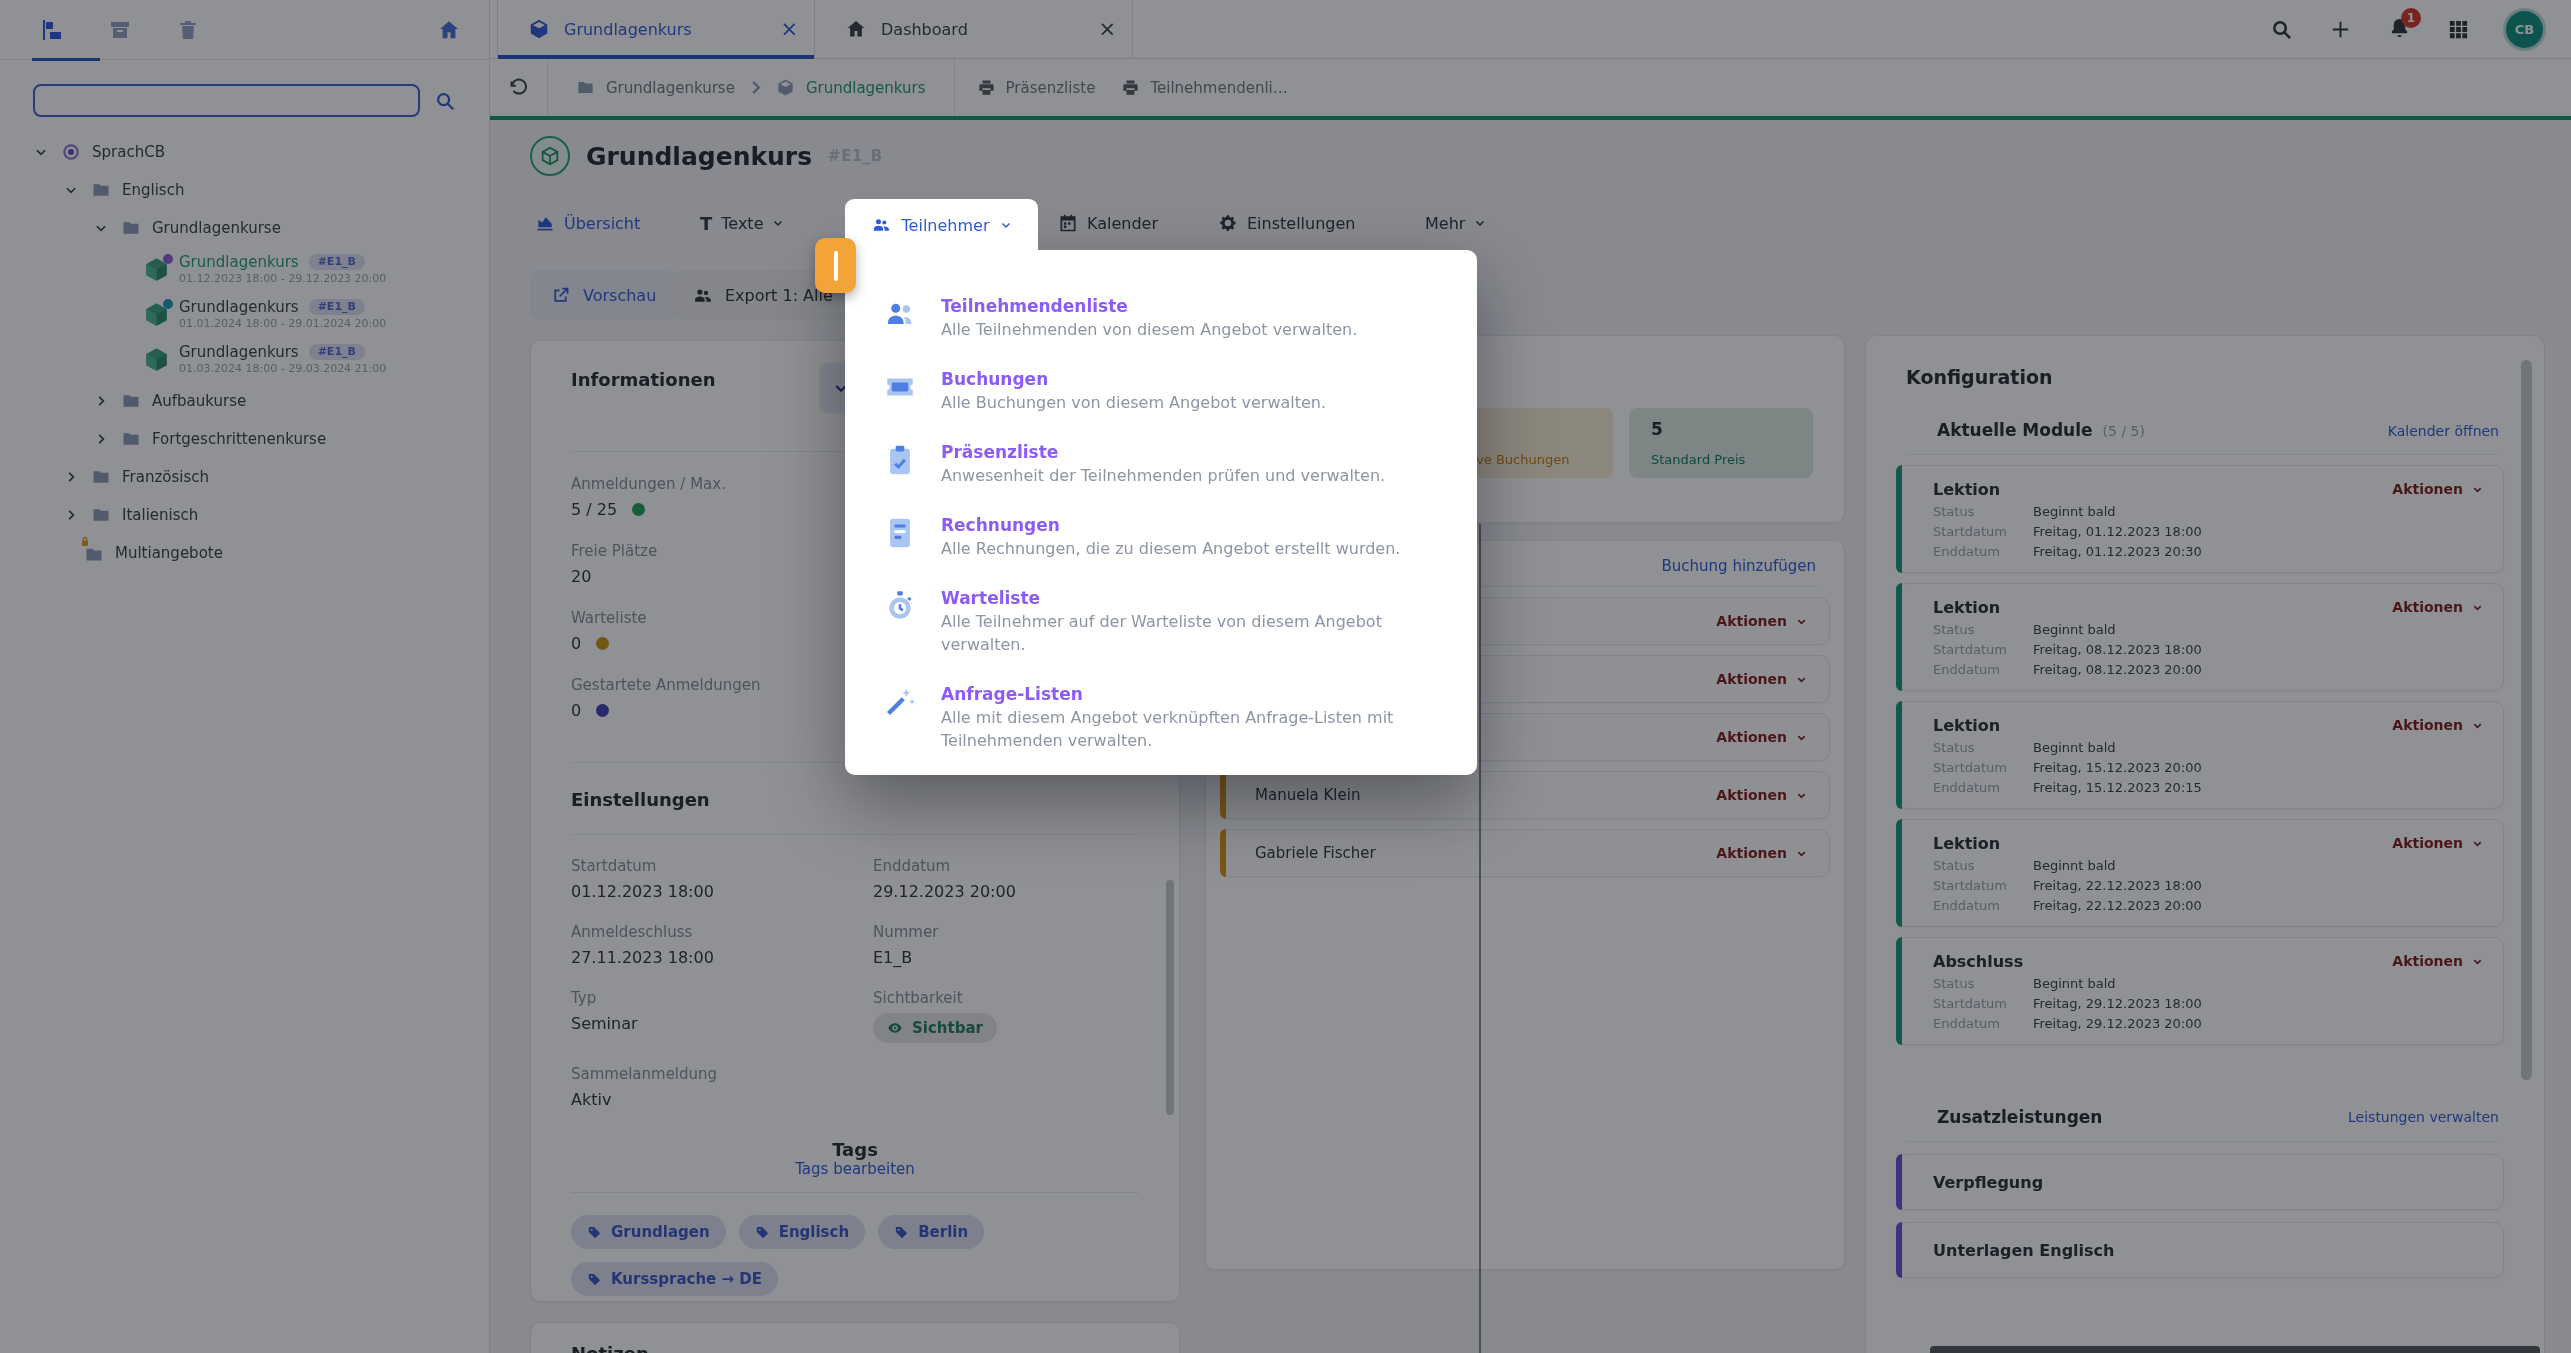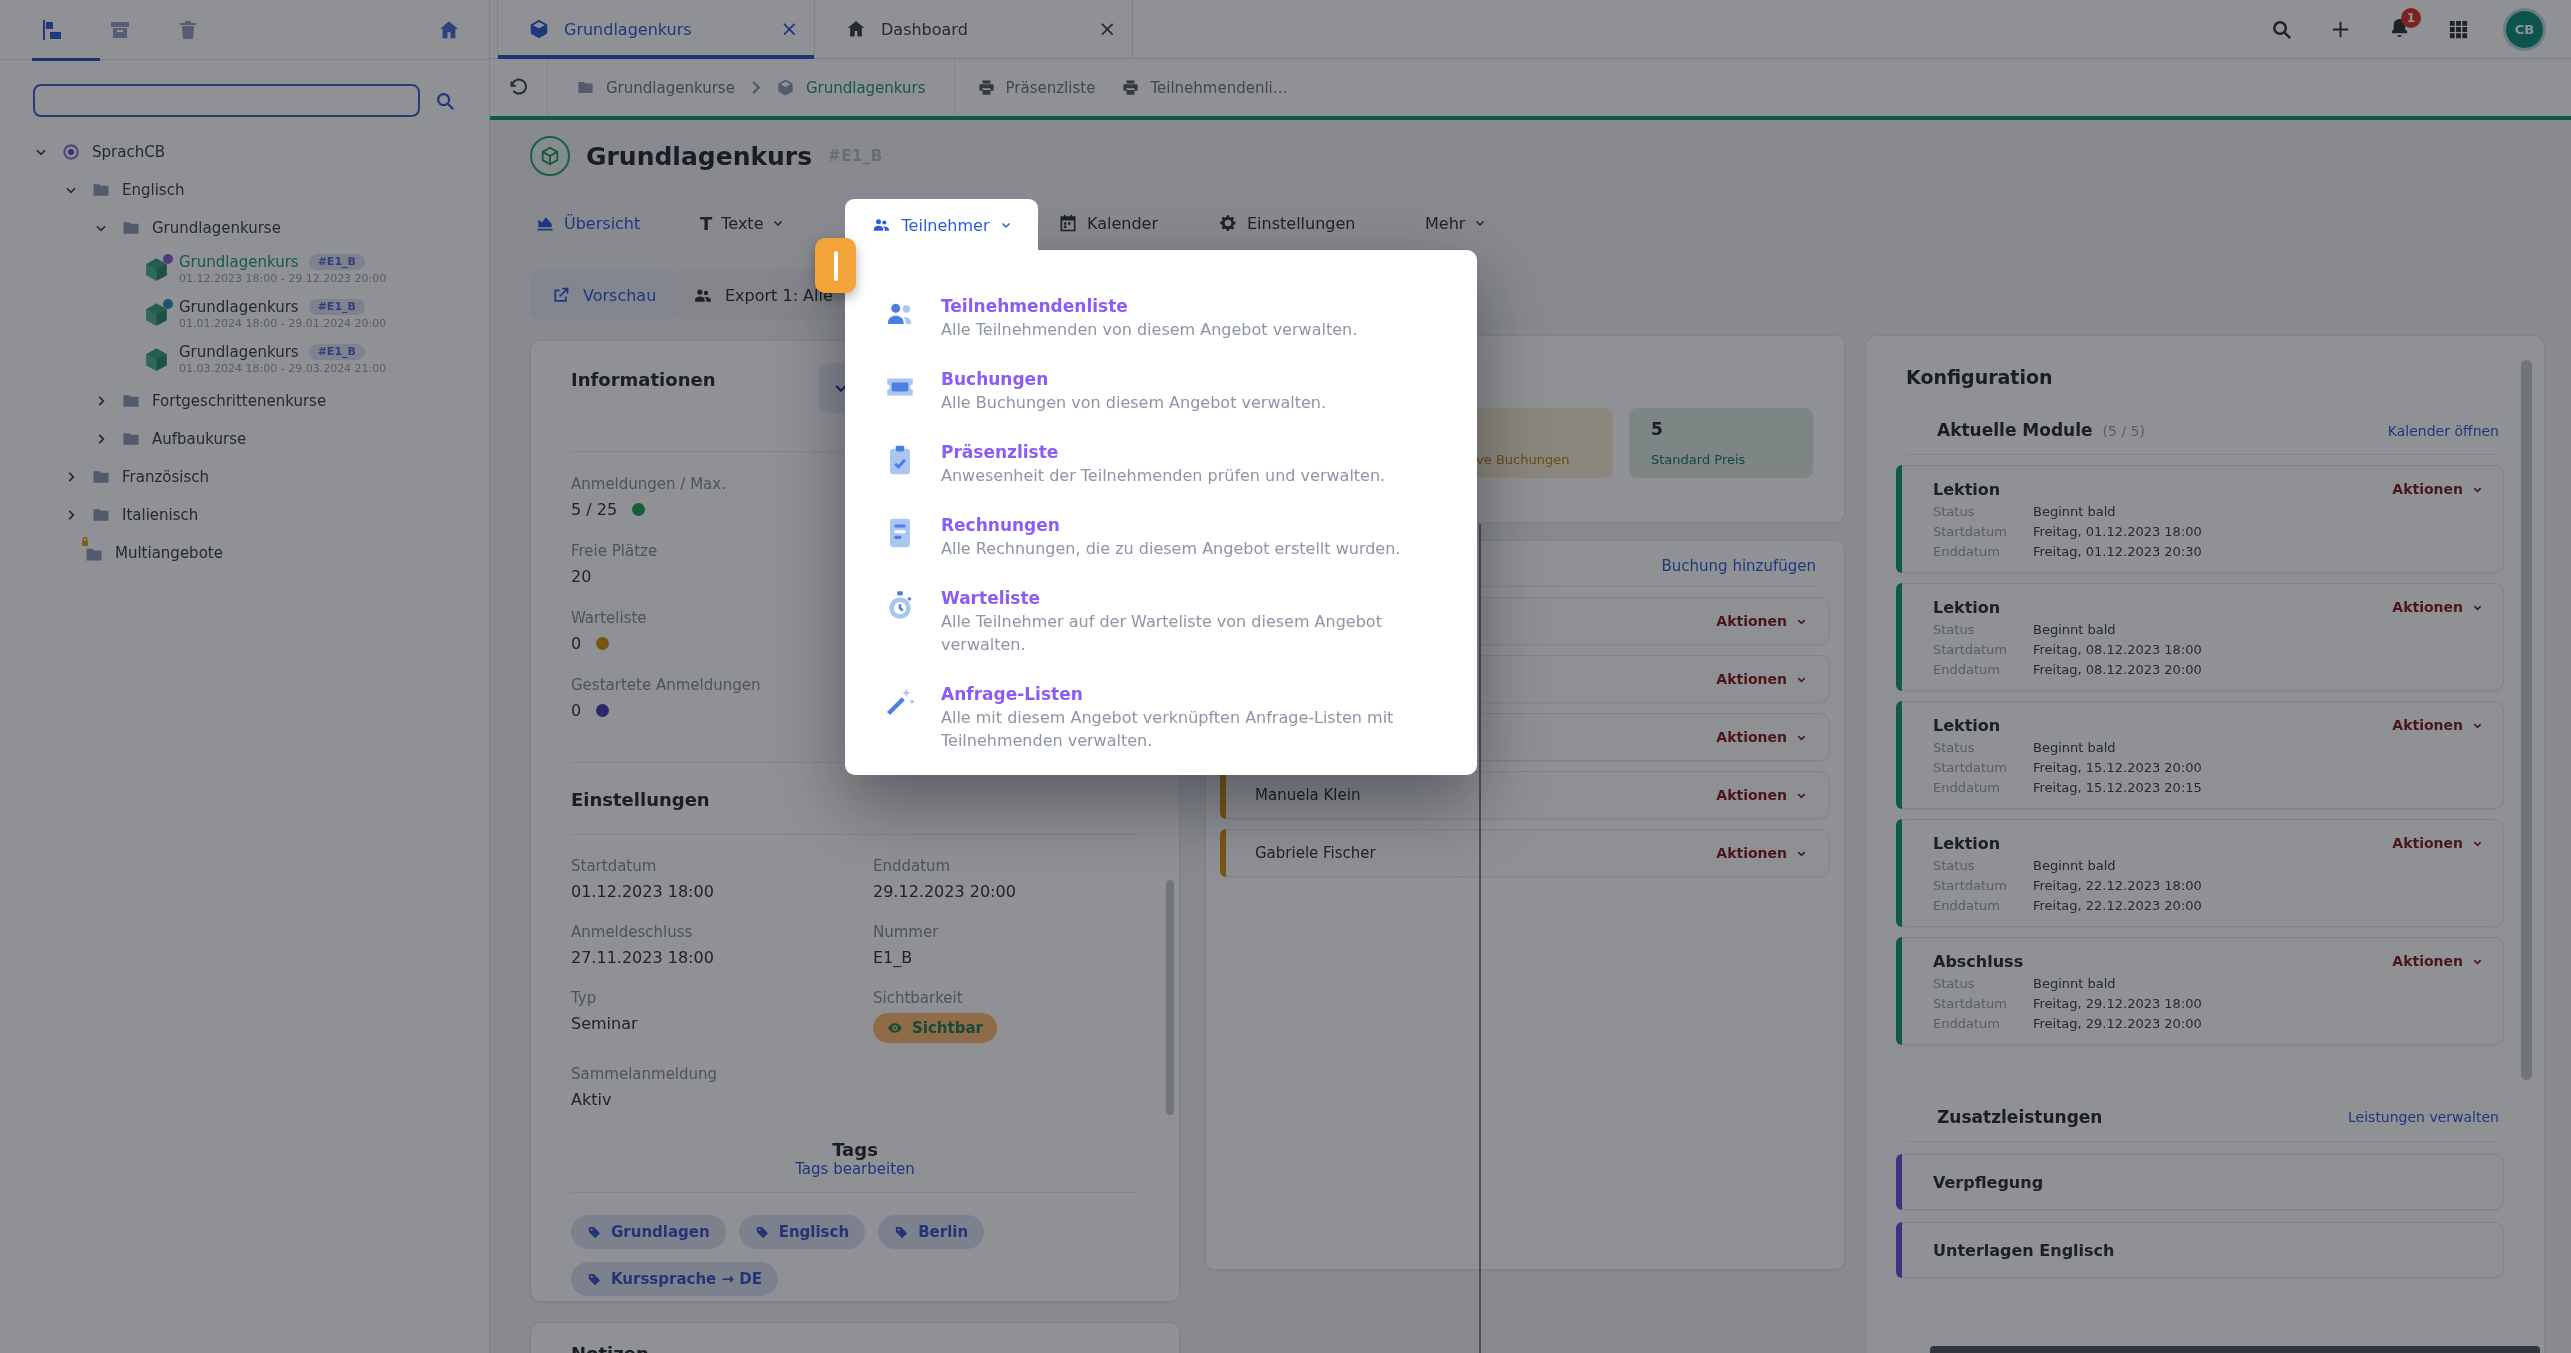--- a/index.html
+++ b/index.html
@@ -104,21 +104,21 @@
   .sdot.green { background:#1f9f57; }
   .sdot.amber { background:#c9920e; }
   .sdot.indigo { background:#3f3fae; }
   .hr2 { margin-top:42px; }
   .ih2 { margin-top:26px; }
   .hr3 { margin-top:24px; }
   .grid2 { display:grid; grid-template-columns:1fr 1fr; column-gap:36px; }
   .fld { margin-top:22px; }
   .flab { font-size:15px; color:#868d99; }
   .fval { margin-top:7px; font-size:16px; color:#31353d; }
-  .vis-badge { display:inline-flex; align-items:center; gap:9px; background:#fdba74; color:#1f7d5c; font-size:15px; font-weight:600; border-radius:15px; padding:6px 14px; margin-top:6px; }
+  .vis-badge { display:inline-flex; align-items:center; gap:9px; background:#e5e5e5; color:#1f7d5c; font-size:15px; font-weight:600; border-radius:15px; padding:6px 14px; margin-top:6px; }
   .vis-badge .ic { width:16px; height:16px; }
   .sec-head { display:flex; align-items:center; justify-content:space-between; margin-top:30px;flex-direction:column; }
   .linkblue { color:#2e5bd8; font-size:15px; cursor:pointer; }
   .hr-t { margin-top:14px; }
   .pills { display:flex; flex-wrap:wrap; gap:13px; margin-top:22px; }
   .pill { display:inline-flex; align-items:center; gap:9px; background:#dbe2f3; color:#3a56c5; font-size:15px; font-weight:600; border-radius:17px; padding:8px 16px; }
   .pill .ic { width:15px; height:15px; }
 
   #notizen-card { left:40px; top:1202px; width:650px; height:178px; padding:20px 40px; }
 
@@ -325,34 +325,34 @@
         <span class="ic chev">
             <svg viewBox="0 0 24 24" fill="none" stroke="currentColor" stroke-width="3">
               <path d="M9 5l7 7-7 7"></path>
             </svg>
           </span>
         <span class="ic nicon">
             <svg viewBox="0 0 24 24" fill="currentColor">
               <path d="M3 5h7l2 2h9v12H3z"></path>
             </svg>
           </span>
-        <span class="nlabel">Fortgeschrittenenkurse</span>
+        <span class="nlabel">Aufbaukurse</span>
       </div>
       <div class="tnode lvl2">
         <span class="ic chev">
             <svg viewBox="0 0 24 24" fill="none" stroke="currentColor" stroke-width="3">
               <path d="M9 5l7 7-7 7"></path>
             </svg>
           </span>
         <span class="ic nicon">
             <svg viewBox="0 0 24 24" fill="currentColor">
               <path d="M3 5h7l2 2h9v12H3z"></path>
             </svg>
           </span>
-        <span class="nlabel">Aufbaukurse</span>
+        <span class="nlabel">Fortgeschrittenenkurse</span>
       </div>
       <div class="tnode lvl1">
         <span class="ic chev">
             <svg viewBox="0 0 24 24" fill="none" stroke="currentColor" stroke-width="3">
               <path d="M9 5l7 7-7 7"></path>
             </svg>
           </span>
         <span class="ic nicon">
             <svg viewBox="0 0 24 24" fill="currentColor">
               <path d="M3 5h7l2 2h9v12H3z"></path>

